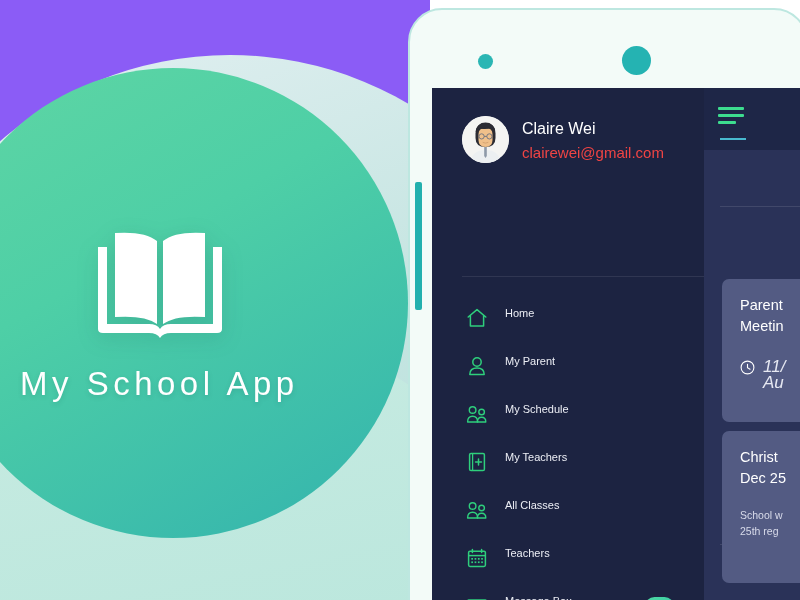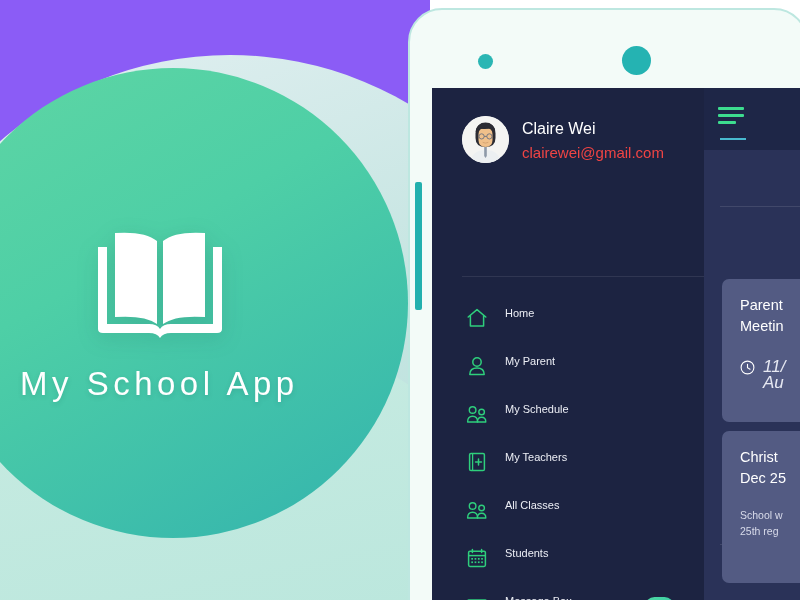--- a/index.html
+++ b/index.html
@@ -244,21 +244,21 @@
                     <rect x="9.6" y="12" width="1.7" height="1.7"></rect>
                   <rect x="12.9" y="12" width="1.7" height="1.7"></rect>
                     <rect x="16.2" y="12" width="1.7" height="1.7"></rect>
                   <rect x="6.3" y="15.4" width="1.7" height="1.7"></rect>
                     <rect x="9.6" y="15.4" width="1.7" height="1.7"></rect>
                   <rect x="12.9" y="15.4" width="1.7" height="1.7"></rect>
                     <rect x="16.2" y="15.4" width="1.7" height="1.7"></rect>
                 </g>
               </svg>
             </span>
-            <span class="mi-label">Students</span>
+            <span class="mi-label">Teachers</span>
           </div>
 
           <div class="mi" style="top:494px">
             <span class="mi-ico">
               <svg width="24" height="24" viewBox="0 0 24 24" xmlns="http://www.w3.org/2000/svg">
                 <rect x="2.8" y="6" width="18.4" height="12.6" rx="1" fill="none" stroke="#2ecf7c" stroke-width="1.5"></rect>
                 <path d="M2.8 6.4 L12 13.6 L21.2 6.4" fill="none" stroke="#2ecf7c" stroke-width="1.5" stroke-linejoin="round"></path>
               </svg>
             </span>
             <span class="mi-label">Message Box</span>

